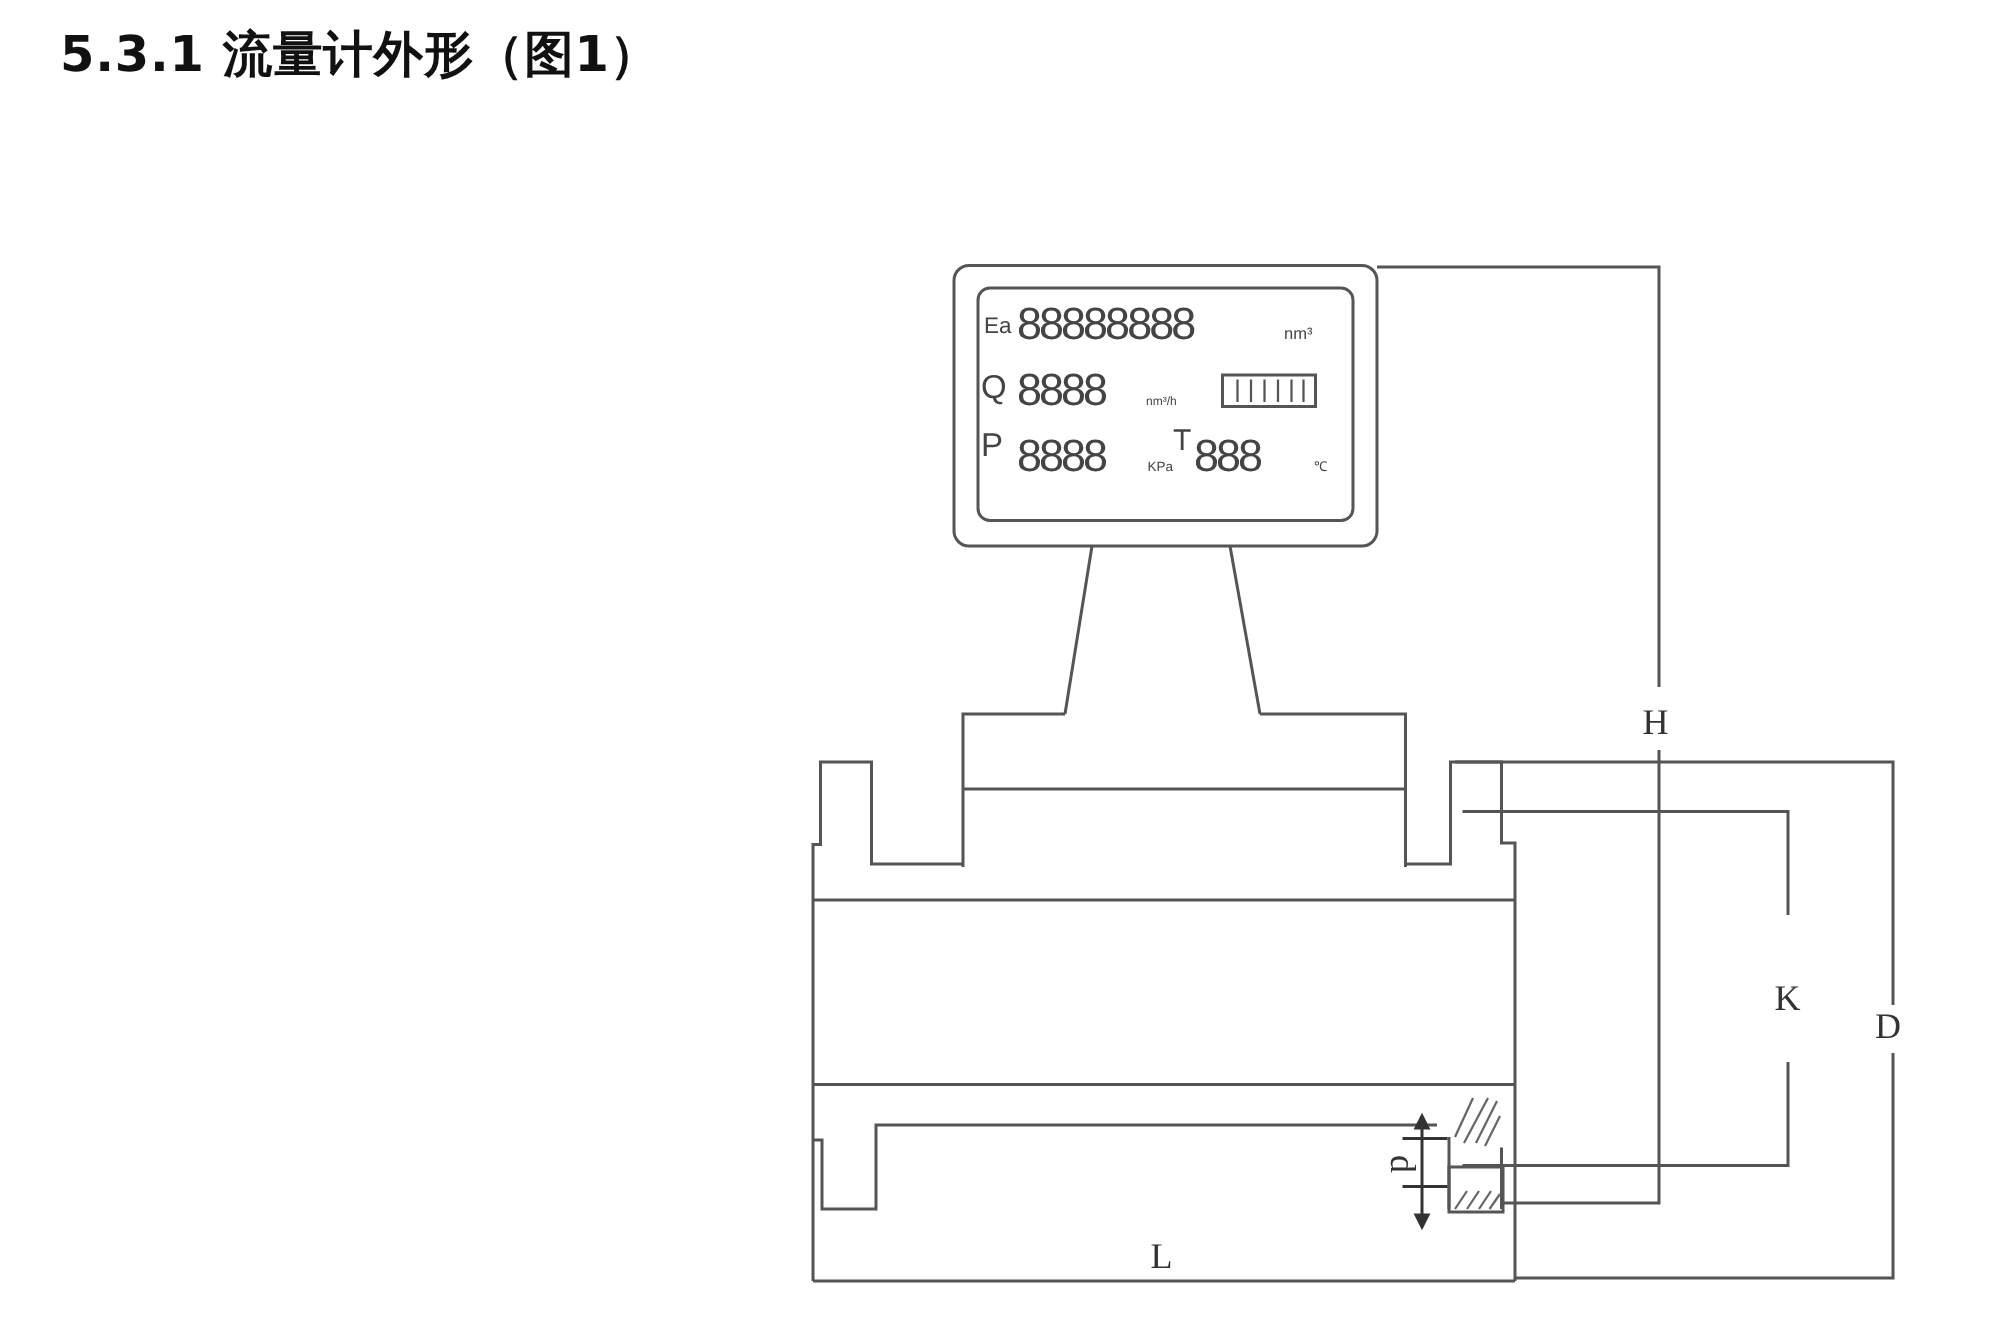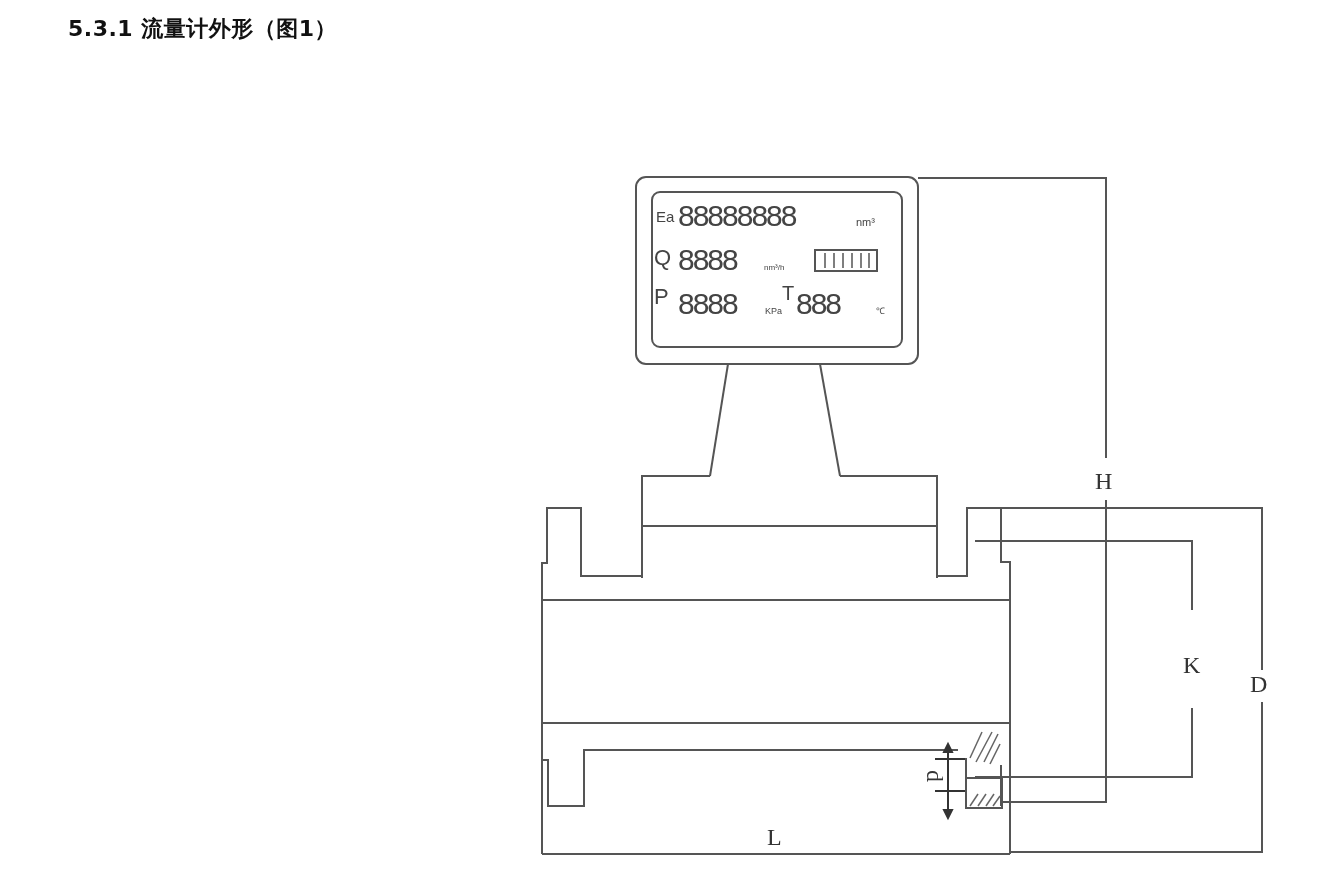--- a/index.html
+++ b/index.html
@@ -1,17 +1,17 @@
 <!DOCTYPE html>
 <html><head>
   <meta charset="utf-8">
   <style>
     html, body { margin: 0; padding: 0; background: #ffffff; }
     body { width: 1329px; height: 892px; position: relative; overflow: hidden; font-family: "DejaVu Sans", sans-serif; }
-    .title { position: absolute; left: 40px; top: 14px; font-size: 22px; font-weight: bold; color: #111; letter-spacing: 0.5px; font-family: "DejaVu Sans", sans-serif; margin-left: 28px; }
+    .title { position: absolute; left: 40px; top: 14px; font-size: 33px; font-weight: bold; color: #111; letter-spacing: 0.5px; font-family: "DejaVu Sans", sans-serif; }
     .figure { position: absolute; left: 0; top: 0; width: 1329px; height: 892px; }
     svg text { font-family: "Liberation Serif", "DejaVu Serif", serif; }
     .lbl { font-size: 24px; fill: #333; }
     .lcd { font-family: "Liberation Sans", sans-serif; fill: #444; }
   </style>
 </head>
 <body>
 
 <div class="title">5.3.1 流量计外形（图1）</div>
 

